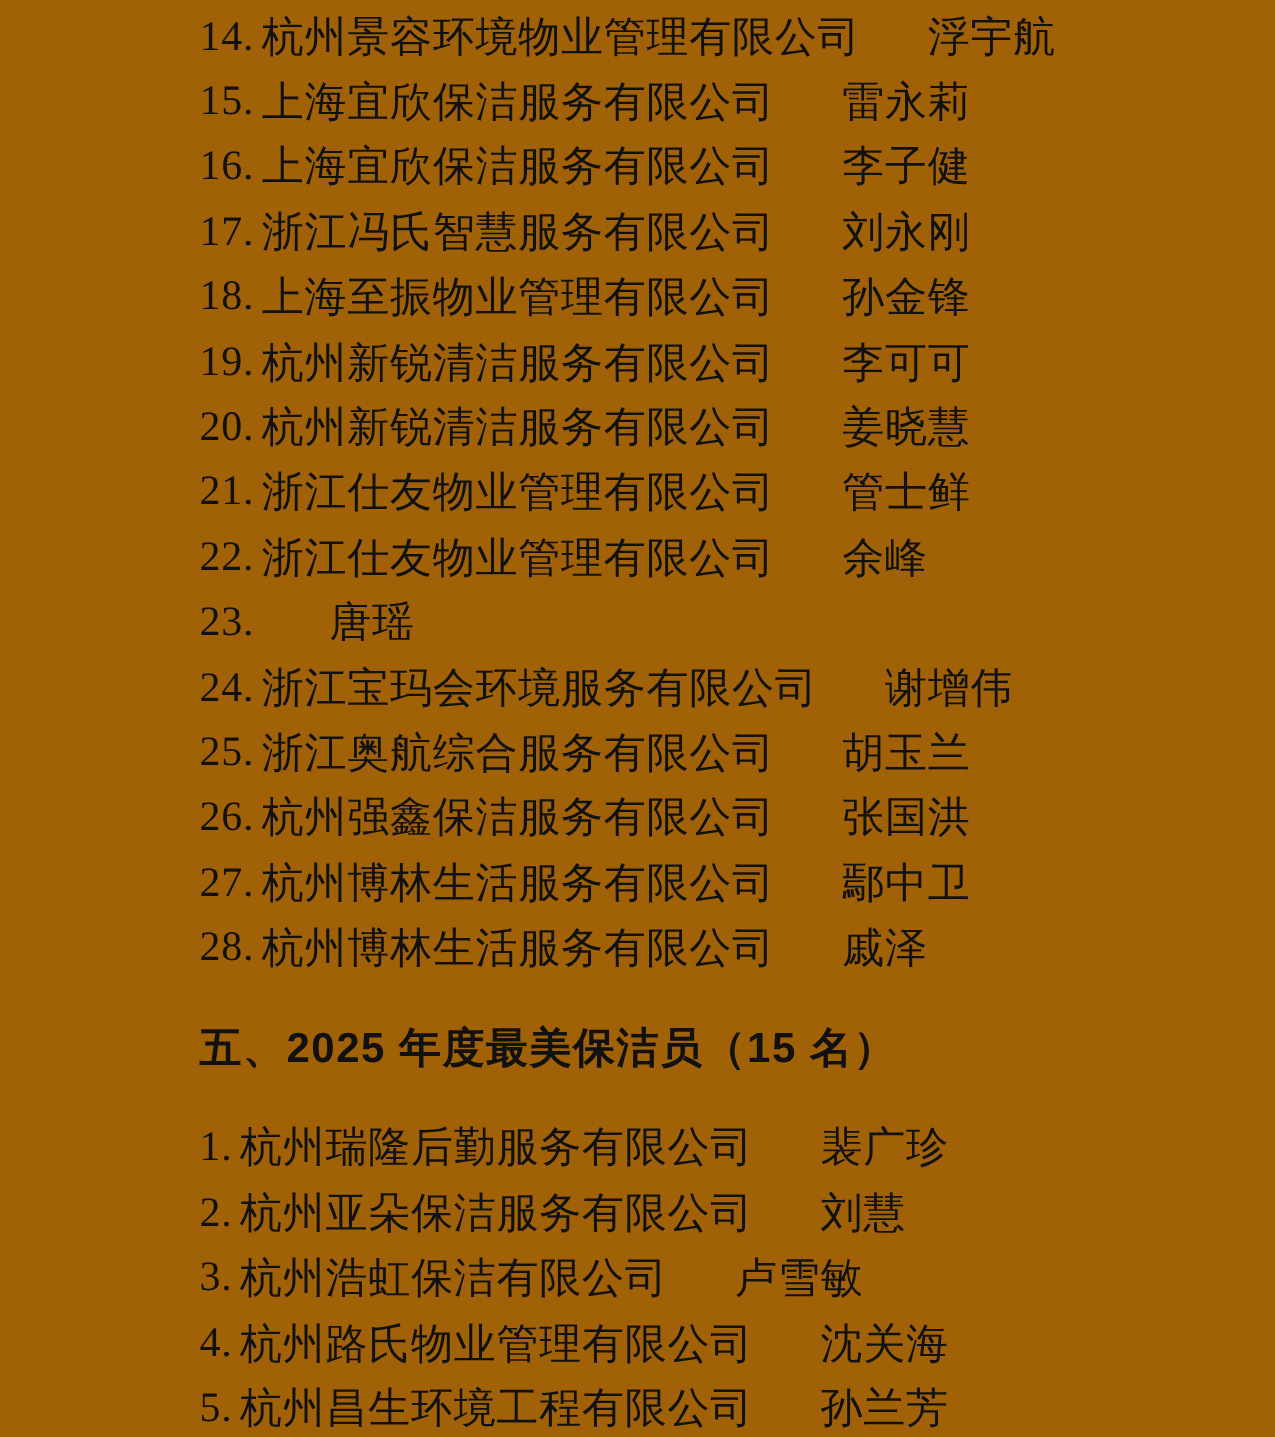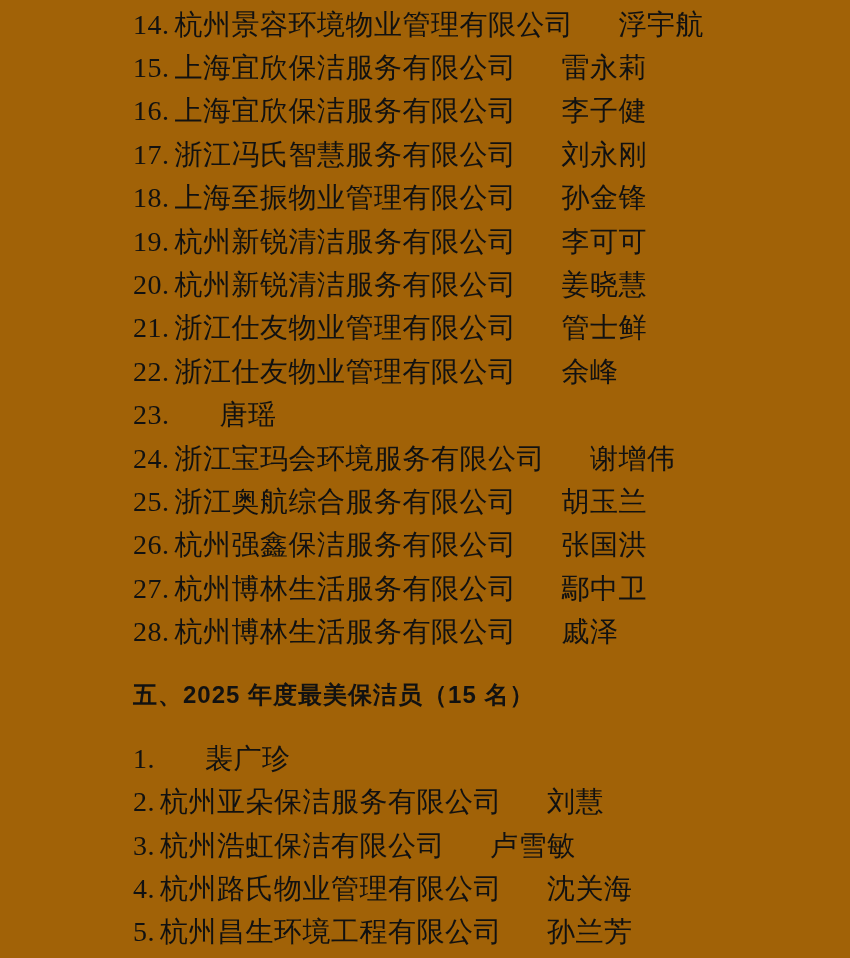--- a/index.html
+++ b/index.html
@@ -34,21 +34,21 @@
   }
   .company {
     margin-right: 0;
   }
   .person {
     margin-left: 45px;
   }
   .heading {
     font-family: "Liberation Sans", sans-serif;
     font-weight: 700;
-    font-size: 24px;
+    font-size: 28px;
     letter-spacing: 1px;
   }
 </style>
 </head>
 <body style="background: rgb(255, 255, 255); color: rgb(17, 17, 17);">
 
 <main class="page">
   <section>
     <div id="list-continued">
   <div class="line">
@@ -139,20 +139,21 @@
     <span class="company">杭州博林生活服务有限公司</span>
     <span class="person">戚泽</span>
   </div>
 </div>
   </section>
   <section>
     <h2 class="line heading">五、2025 年度最美保洁员（15 名）</h2>
     <div id="list-section5">
   <div class="line">
     <span class="num">1.</span>
+    <span class="company">杭州瑞隆后勤服务有限公司</span>
     <span class="person">裴广珍</span>
   </div>
 
   <div class="line">
     <span class="num">2.</span>
     <span class="company">杭州亚朵保洁服务有限公司</span>
     <span class="person">刘慧</span>
   </div>
 
   <div class="line">

